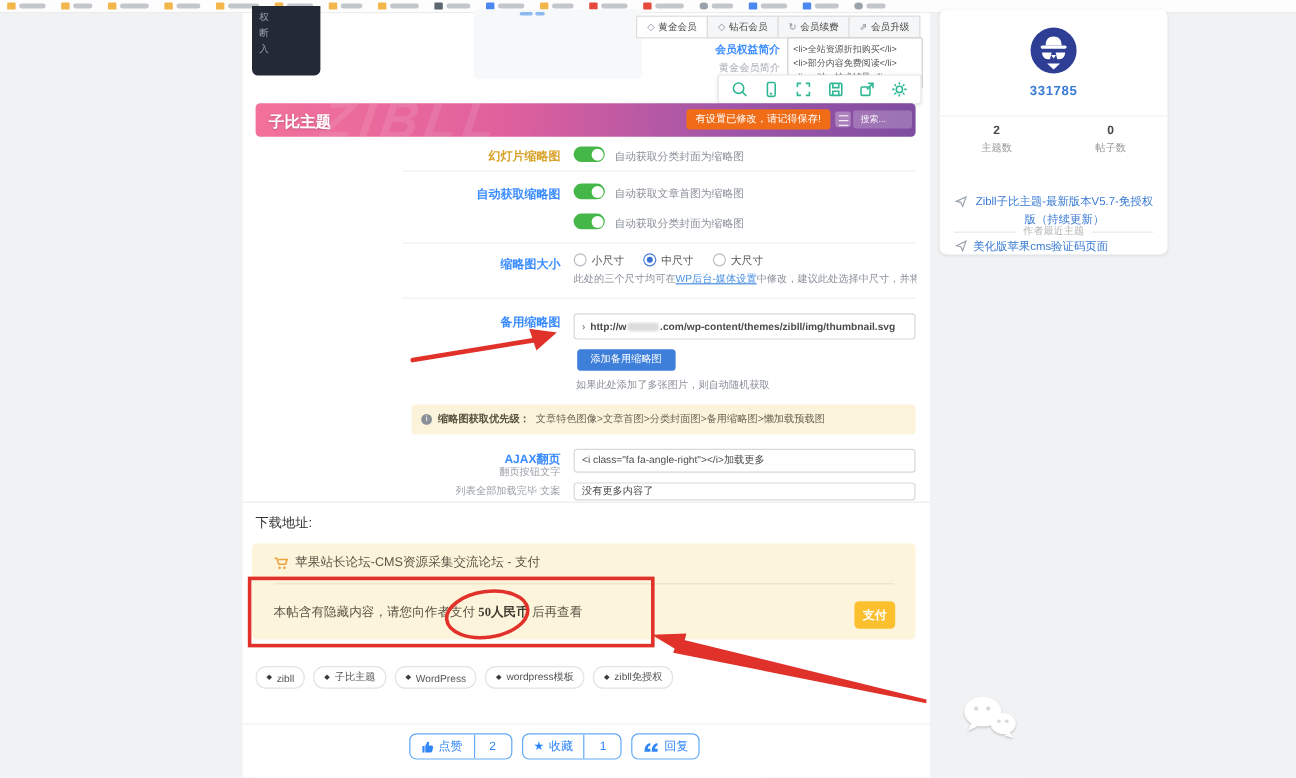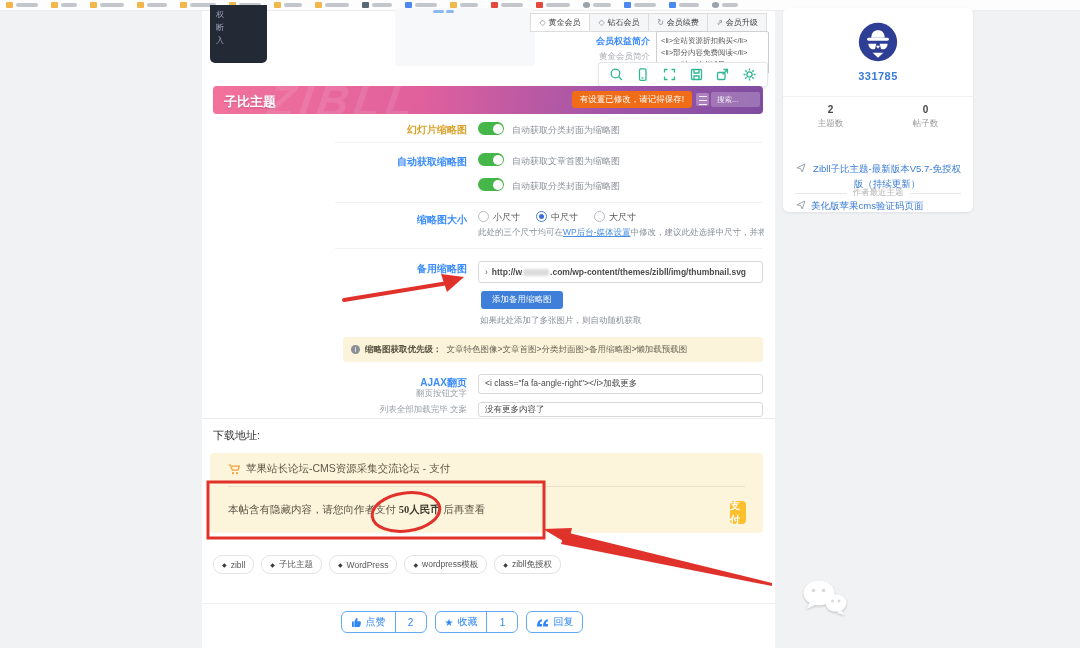--- a/index.html
+++ b/index.html
@@ -93,21 +93,21 @@
   .prio-bar b{color:#55503f;}
 
   
   .post-hr{left:202px;width:573px;height:1px;background:#ececf0;}
   .dl-head{left:213px;top:428px;font-size:11px;color:#333;}
   .pay-box{left:210px;top:453px;width:553px;height:80px;background:#fdf5db;border-radius:4px;}
   .pay-title{position:absolute;left:18px;top:9px;display:flex;align-items:center;gap:6px;font-size:10.5px;color:#5d5546;}
   .pay-hr{position:absolute;left:18px;right:18px;top:33px;height:1px;background:rgba(90,80,60,.12);}
   .pay-notice{position:absolute;left:18px;top:50px;font-size:10.5px;color:#5d5546;font-family:Liberation Serif, serif;}
   .pay-notice b{color:#3f3a30;}
-  .pay-btn{position:absolute;right:17px;top:48px;width:16px;height:23px;background:#fcbf2e;border-radius:4px;
+  .pay-btn{position:absolute;right:17px;top:48px;width:34px;height:23px;background:#fcbf2e;border-radius:4px;
     color:#fff;font-size:10px;font-weight:bold;display:flex;align-items:center;justify-content:center;}
 
   .tags{left:213px;top:555px;display:flex;gap:7px;}
   .tag{height:17px;border:1px solid #e3e3e3;border-radius:9px;background:#fff;display:flex;align-items:center;
     gap:4px;padding:0 8px;font-size:8.5px;color:#555;}
   .tag i{font-style:normal;font-size:6px;color:#3a3a3a;}
 
   .bottom-hr{left:202px;top:603px;width:573px;height:1px;background:#f0f0f2;}
   .actions{left:202px;top:611px;width:520px;display:flex;justify-content:center;gap:8px;}
   .act{display:flex;border:1px solid #63a9f7;border-radius:6px;overflow:hidden;background:#fff;color:#2f86f6;font-size:10px;height:22px;box-sizing:border-box;}

